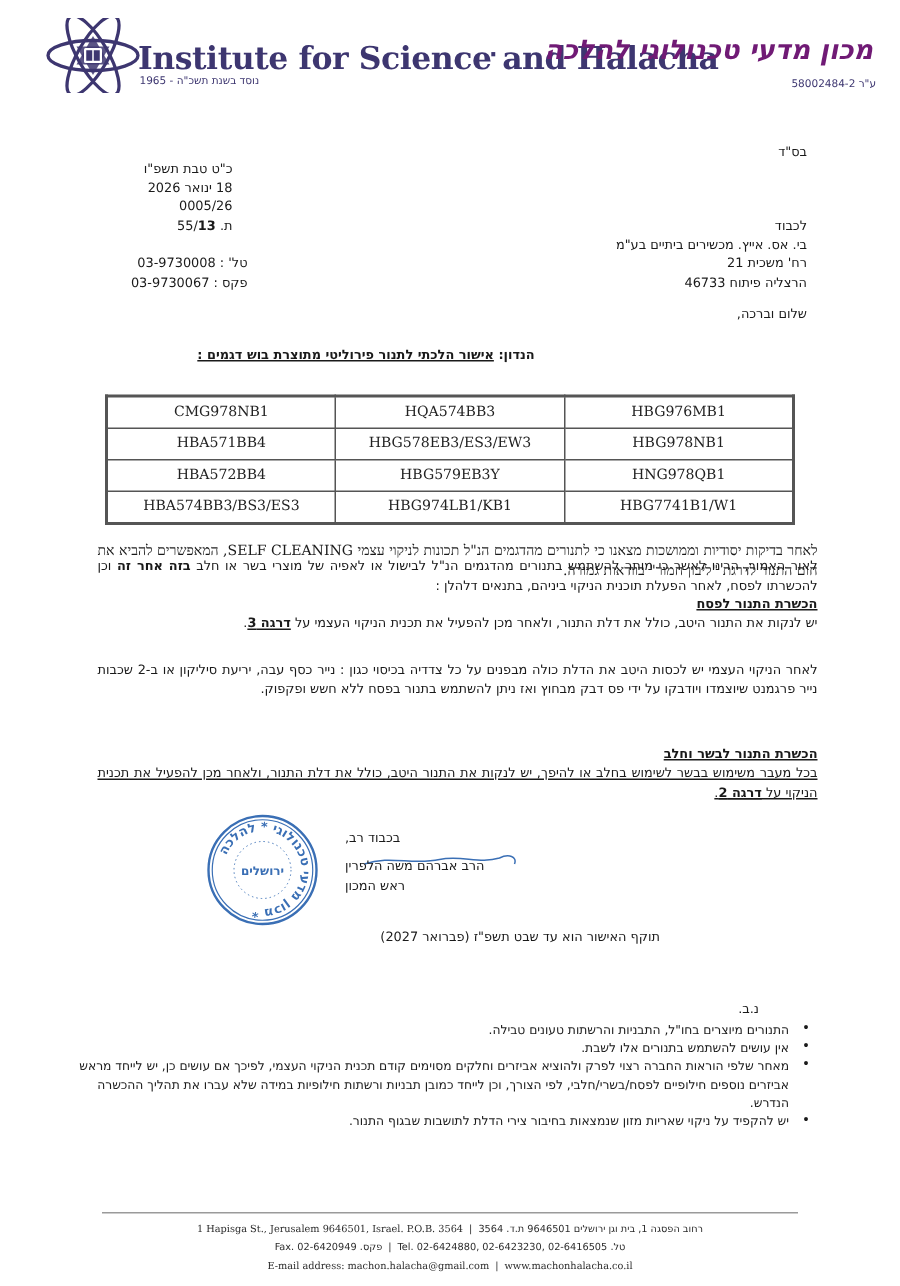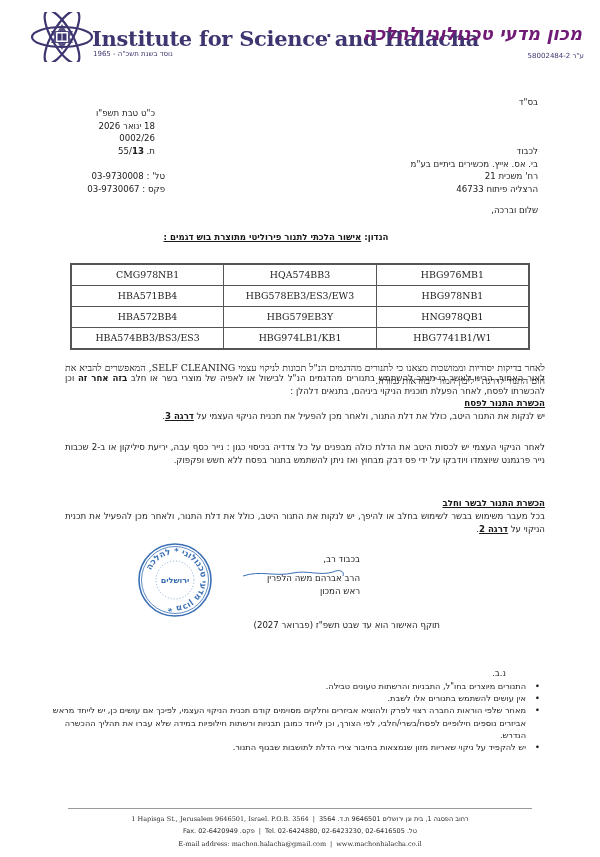--- a/index.html
+++ b/index.html
@@ -15,32 +15,32 @@
   .founded { left: 93px; top: 50px; font-size: 7px; color: #3d3670; white-space: nowrap; }
   .regnum { right: 16px; top: 52px; font-size: 7px; color: #3d3670; white-space: nowrap; direction: rtl; }
 
   .small { font-size: 8.6px; line-height: 12px; }
   .bsd { right: 62px; top: 96px; }
 
   .datebox { left: 75px; top: 107px; width: 80px; font-size: 8.6px; line-height: 12.6px; }
   .addrbox { right: 62px; top: 145px; font-size: 8.6px; line-height: 12.6px; }
   .contactbox { left: 75px; top: 170px; width: 90px; font-size: 8.6px; line-height: 12.6px; }
   .greeting { right: 62px; top: 204px; }
-  .subject { left: 0; width: 488px; top: 232px; text-align: center; direction: rtl; font-size: 8.6px; font-weight: bold; padding-left: 32px; }
+  .subject { left: 0; width: 488px; top: 232px; text-align: center; direction: rtl; font-size: 8.6px; font-weight: bold; }
   .subject .u { text-decoration: underline; }
 
   table.models { left: 70px; top: 263px; width: 460px; border-collapse: collapse; border: 2px solid #555; font-family: "DejaVu Serif", serif; font-size: 9.4px; }
   table.models td { border: 1px solid #555; text-align: center; padding: 4px; height: 12px; line-height: 12px; width: 33.3%; color: #222; }
 
   .para { left: 65px; width: 480px; font-size: 8.6px; line-height: 12.8px; direction: rtl; text-align: justify; }
   .para-serif { font-family: "DejaVu Serif", serif; font-size: 9.4px; line-height: 13px; margin-top: 28px; }
   .b { font-weight: bold; }
   .u { text-decoration: underline; }
 
-  .sign { left: 230px; top: 553px; width: 130px; text-align: right; direction: rtl; font-size: 8.6px; line-height: 13px; }
+  .sign { left: 230px; top: 553px; width: 130px; text-align: left; direction: rtl; font-size: 8.6px; line-height: 13px; }
   .stamp { left: 137px; top: 542px; width: 76px; height: 76px; }
   .validity { right: 160px; top: 620px; font-size: 8.6px; direction: rtl; white-space: nowrap; }
   .nb { right: 94px; top: 668px; font-size: 8.6px; direction: rtl; }
   ul.notes { right: 58px; top: 680px; width: 480px; margin: 0; padding: 0 16px 0 0; list-style: none; direction: rtl; font-size: 8.2px; line-height: 12.2px; }
   ul.notes li { position: relative; text-align: right; }
   ul.notes li::before { content: "•"; position: absolute; right: -14px; top: 0; font-size: 9px; }
   .footer-line { left: 68px; top: 808px; width: 464px; height: 0; border-top: 1px solid #9a9a9a; }
   .footer { left: 0; width: 600px; top: 813px; text-align: center; font-size: 6.5px; line-height: 12.4px; color: #2b2b2b; }
   .footer .sep { padding: 0 4px; }
   .footer .serif { font-family: "DejaVu Serif", serif; }
@@ -64,21 +64,21 @@
 <div class="abs title-dot">·</div>
 <div class="abs title-he">מכון מדעי טכנולוגי להלכה</div>
 <div class="abs founded">נוסד בשנת תשכ"ה - 1965</div>
 <div class="abs regnum">ע"ר 58002484-2</div>
 
 <div class="abs small rtl bsd">בס"ד</div>
 
 <div class="abs datebox rtl">
   <div>כ"ט טבת תשפ"ו</div>
   <div>18 ינואר 2026</div>
-  <div>0002/26</div>
+  <div>0005/26</div>
   <div>
     <span>ת.</span>
     <span style="direction:ltr;unicode-bidi:embed;"><span>55/</span><span class="b">13</span></span>
   </div>
 </div>
 
 <div class="abs addrbox rtl">
   <div>לכבוד</div>
   <div>בי. אס. אייץ. מכשירים ביתיים בע"מ</div>
   <div>רח' משכית 21</div>
@@ -128,21 +128,21 @@
   <span>לאור האמור, הרינו לאשר כי מותר להשתמש בתנורים מהדגמים הנ"ל לבישול או לאפיה של מוצרי בשר או חלב </span><span class="b">בזה אחר זה</span><span> וכן להכשרתו לפסח, לאחר הפעלת תוכנית הניקוי ביניהם, בתנאים דלהלן :</span>
 </div>
 
 <div class="abs para b u" style="top:397px;">הכשרת התנור לפסח</div>
 <div class="abs para" style="top:410px;">
   <span>יש לנקות את התנור היטב, כולל את דלת התנור, ולאחר מכן להפעיל את תכנית הניקוי העצמי על </span><span class="b u">דרגה 3</span>.
 </div>
 <div class="abs para" style="top:441px;">לאחר הניקוי העצמי יש לכסות היטב את הדלת כולה מבפנים על כל צדדיה בכיסוי כגון : נייר כסף עבה, יריעת סיליקון או ב-2 שכבות נייר פרגמנט שיוצמדו ויודבקו על ידי פס דבק מבחוץ ואז ניתן להשתמש בתנור בפסח ללא חשש ופקפוק.</div>
 
 <div class="abs para b u" style="top:497px;">הכשרת התנור לבשר וחלב</div>
-<div class="abs para" style="top:510px;">
+<div class="abs para" style="top:510px;text-decoration:underline;">
   <span>בכל מעבר משימוש בבשר לשימוש בחלב או להיפך, יש לנקות את התנור היטב, כולל את דלת התנור, ולאחר מכן להפעיל את תכנית הניקוי על </span><span class="b u">דרגה 2</span>.
 </div>
 
 <svg class="abs stamp" viewBox="0 0 76 76">
   <circle cx="38" cy="38" r="36" fill="none" stroke="#3a6fb5" stroke-width="1.6"></circle>
   <circle cx="38" cy="38" r="33.5" fill="none" stroke="#3a6fb5" stroke-width="0.8"></circle>
   <circle cx="38" cy="38" r="19" fill="none" stroke="#3a6fb5" stroke-width="0.6" stroke-dasharray="1 2"></circle>
   <defs>
       <path id="ring" d="M38,38 m-26,0 a26,26 0 1,1 52,0 a26,26 0 1,1 -52,0"></path>
     </defs>

